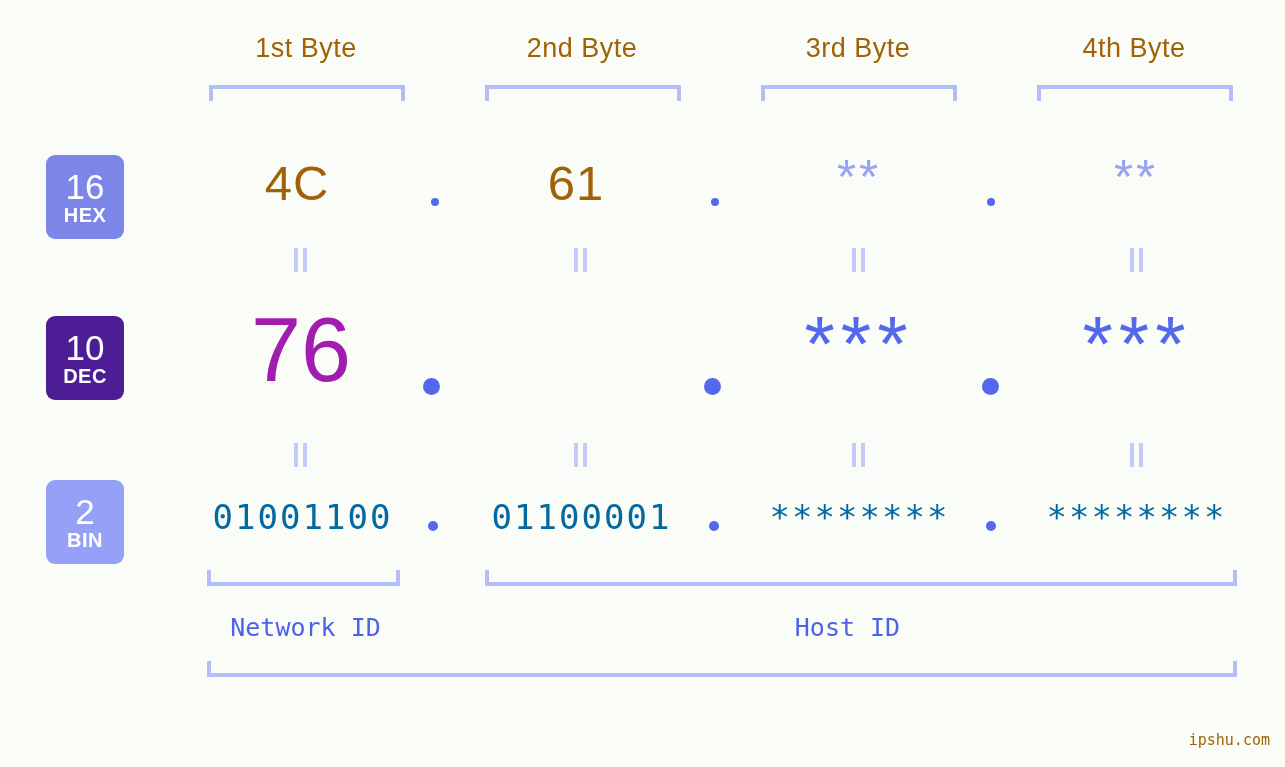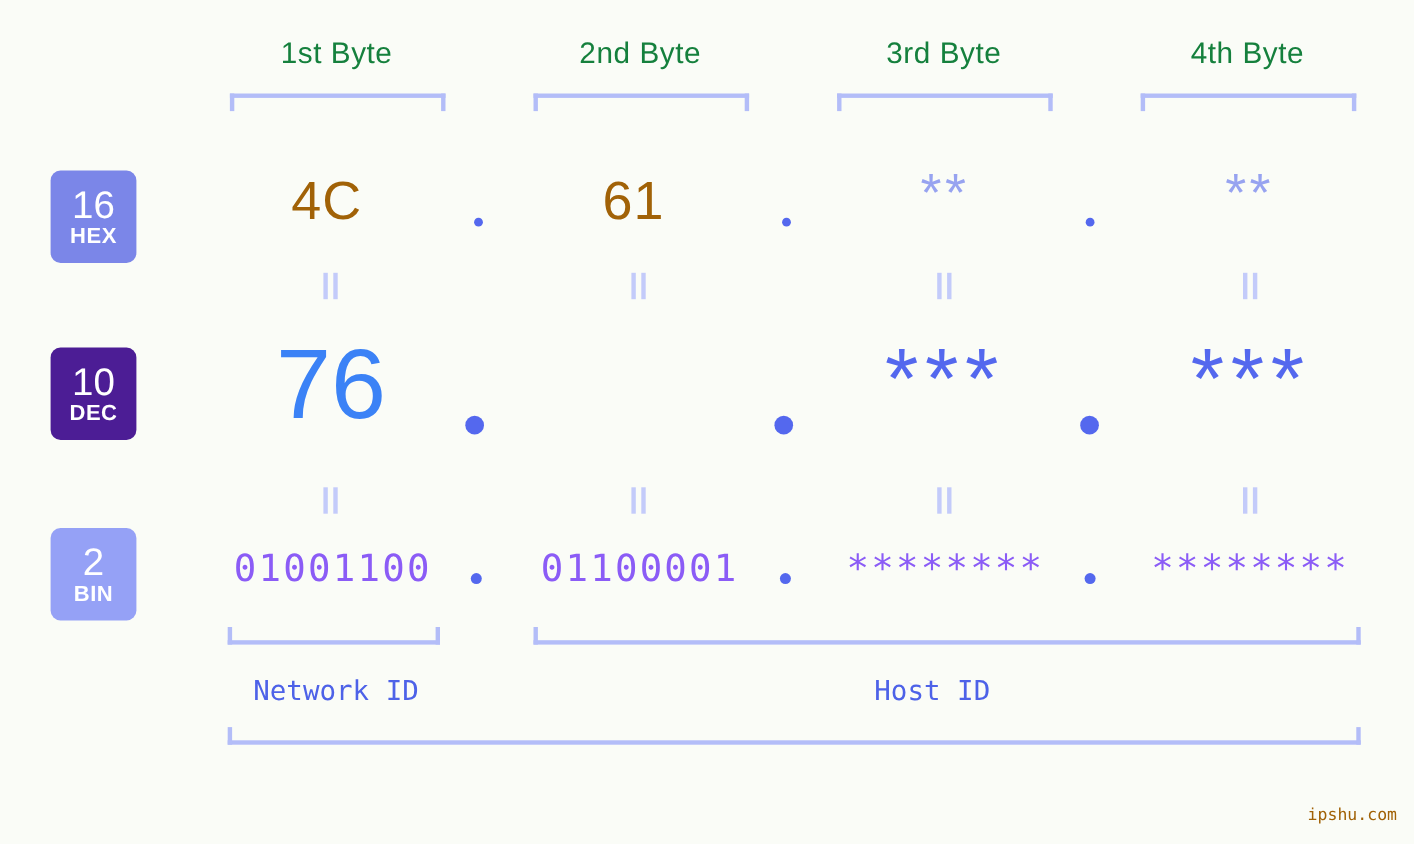--- a/index.html
+++ b/index.html
@@ -13,21 +13,21 @@
 
   #stage { position:absolute; left:0; top:0; width:1285px; height:767px; }
 
   
   .byte-label{
     position:absolute;
     top:33px;
     width:200px;
     text-align:center;
     font-size:27px;
-    color:#15803d;
+    color:#a16207;
     letter-spacing:.5px;
     white-space:nowrap;
   }
 
   
   .bracket-top{
     position:absolute;
     top:85px;
     height:16px;
     border-top:4px solid #b3bdf8;
@@ -66,36 +66,36 @@
     letter-spacing:1px;
   }
   .hex-star{
     font-size:49px;
     color:#97a3f0;
     letter-spacing:3px;
   }
 
   .dec-val{
     font-size:90px;
-    color:#3b82f6;
+    color:#a21caf;
     font-weight:400;
     letter-spacing:0px;
     line-height:1;
   }
   .dec-star{
     font-size:78px;
     color:#5468ee;
     letter-spacing:6px;
     line-height:1;
   }
 
   .bin-val{
     font-family:"DejaVu Sans Mono", monospace;
     font-size:34px;
-    color:#8b5cf6;
+    color:#0369a1;
     letter-spacing:2px;
   }
 
   
   .dot{
     position:absolute;
     border-radius:50%;
     background:#5468ee;
   }
   .dot-sm{ width:8px;  height:8px;  }

